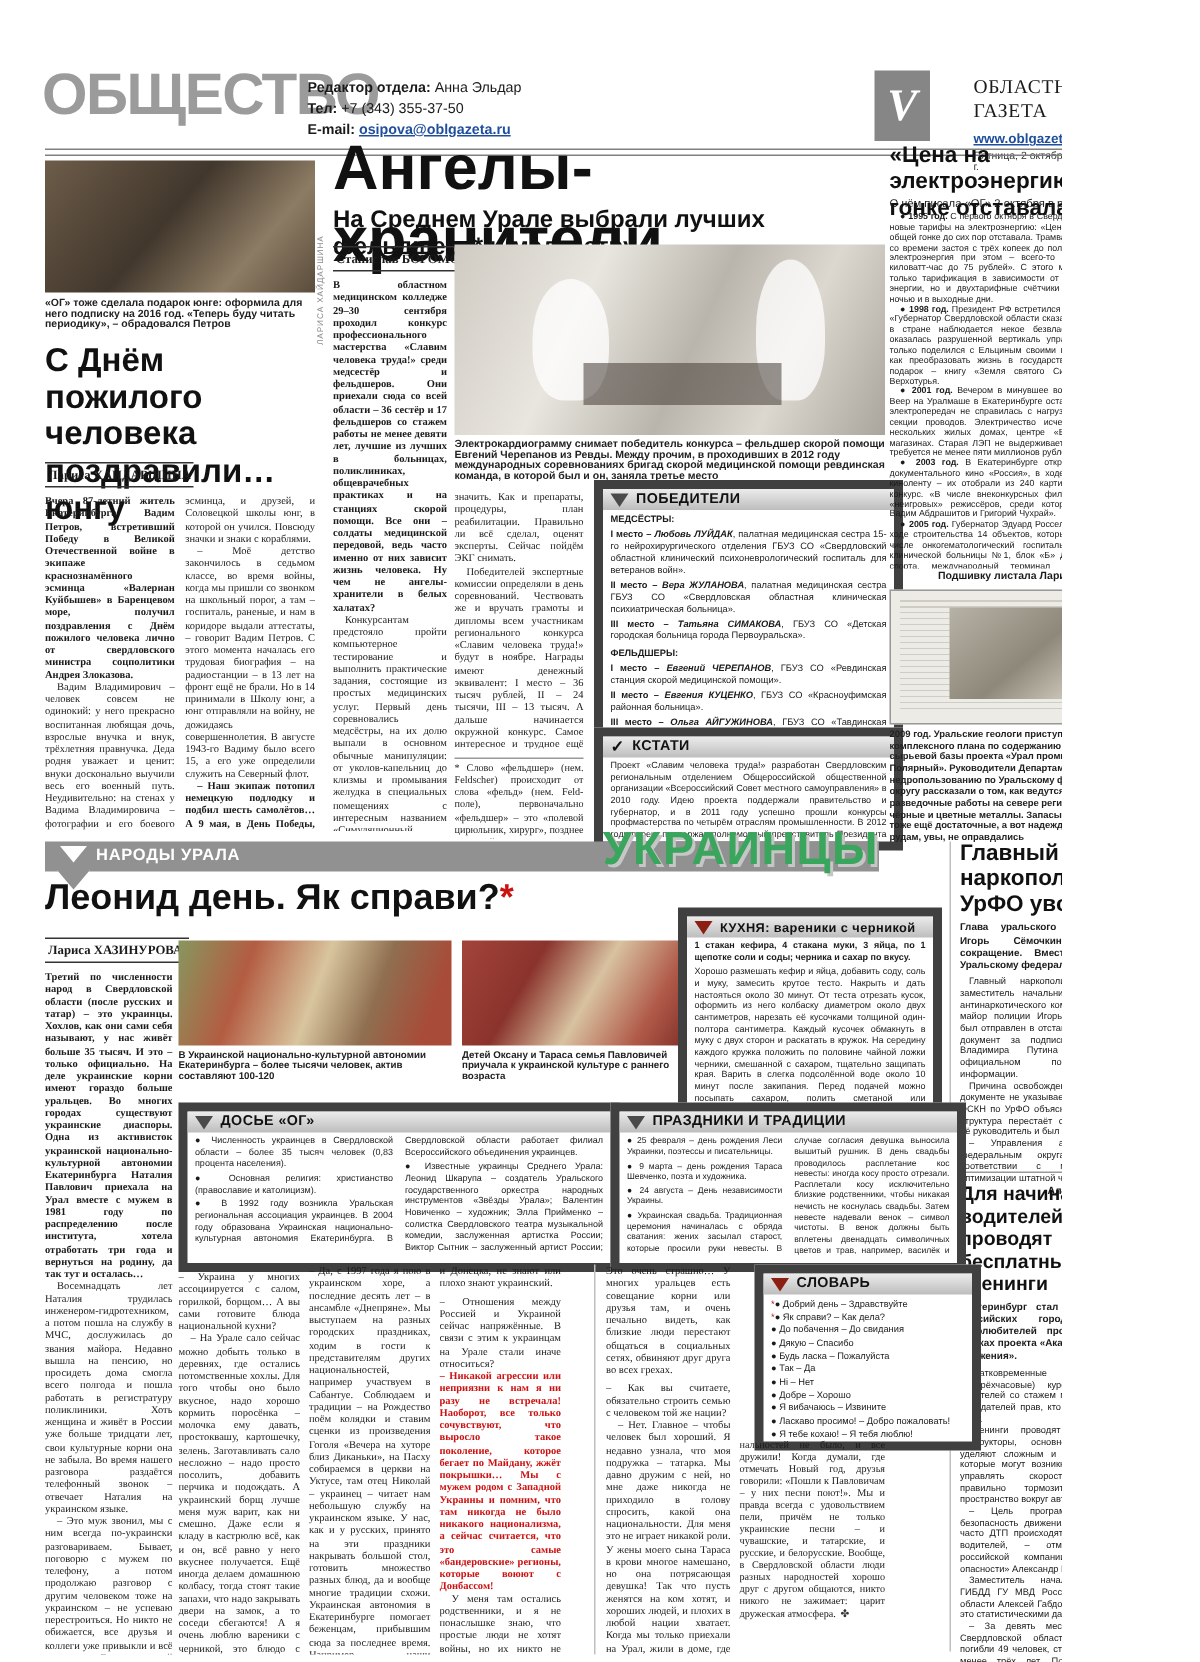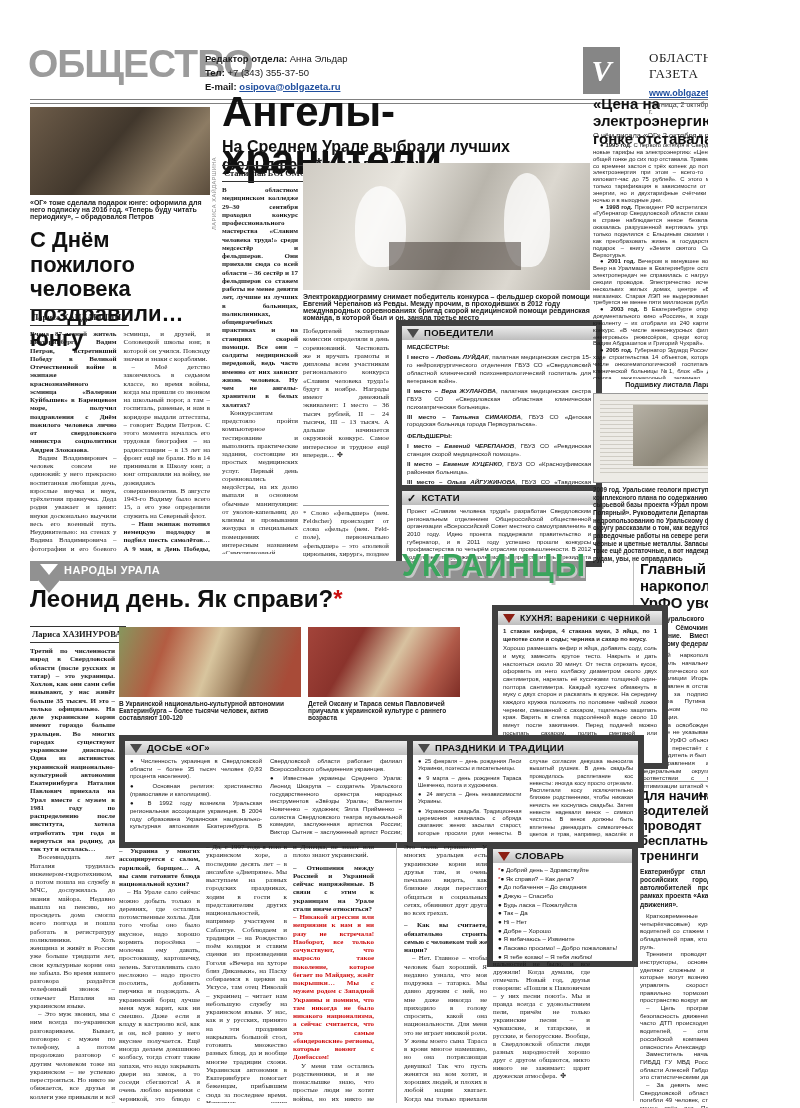--- a/index.html
+++ b/index.html
@@ -4,21 +4,21 @@
 <style>
   html,body{margin:0;background:#fff}
   #page{position:relative;width:708px;height:1108px;background:#fff;overflow:hidden;color:#1a1a1a}
   .abs{position:absolute}
   .sans{font-family:"Liberation Sans","DejaVu Sans",sans-serif}
   .serif{font-family:"Liberation Serif","DejaVu Serif",serif}
   .j{text-align:justify;hyphens:auto}
   .tx{font-family:"Liberation Serif","DejaVu Serif",serif;text-align:justify;hyphens:auto;overflow:hidden}
   .tx p{margin:0;text-indent:8px}
   .tx p:first-child{text-indent:0}
-  .tx p.q{font-weight:bold;text-indent:0;margin-top:4px}
+  .tx p.q{font-weight:normal;text-indent:0;margin-top:4px}
   .lead{font-weight:bold;text-indent:0!important}
   .cap{font-family:"Liberation Sans",sans-serif;font-weight:bold;color:#222;text-align:left}
   .byline{font:bold 8.5px/1 "Liberation Serif",serif;border-top:1px solid #333;border-bottom:1px solid #333;padding:3px 2px;display:inline-block;min-width:92px}
   .hl{font-family:Liberation Sans, sans-serif;font-weight:600;color:#111}
   .hls{font-family:"Liberation Sans",sans-serif;font-weight:bold;color:#111}
   .box{position:absolute;border:6px solid #404040;background:#fff;overflow:hidden}
   .boxhead{display:flex;align-items:center;gap:5px;height:14px;padding:0 5px;background:linear-gradient(#ececec,#bdbdbd);font:bold 9.5px/1 "Liberation Sans",sans-serif;letter-spacing:.3px;color:#111}
   .tri{width:0;height:0;border-left:6px solid transparent;border-right:6px solid transparent;border-top:9px solid #4a4a4a}
   .tri.red{border-top-color:#8c1f14}
   .boxtxt{font:6.3px/1.28 "Liberation Sans",sans-serif;text-align:justify;hyphens:auto;padding:3px 5px;overflow:hidden}
@@ -104,20 +104,21 @@
     <p>Конкурсантам предстояло пройти компьютерное тестирование и выполнить практические задания, состоящие из простых медицинских услуг. Первый день соревновались медсёстры, на их долю выпали в основном обычные манипуляции: от уколов-капельниц до клизмы и промывания желудка в специальных помещениях с интересным названием «Симуляционный кабинет».</p>
 
   </div>
   <div class="photo ph-med" style="left:303px;top:163px;width:287px;height:127px">
     <div class="blob" style="left:18%;top:18%;width:18%;height:64%"></div>
     <div class="blob" style="left:70%;top:8%;width:16%;height:74%"></div>
     <div class="strip" style="left:30%;top:62%;width:46%;height:22%"></div>
   </div>
   <div class="abs cap" style="left:303px;top:293px;width:287px;font-size:7px">Электрокардиограмму снимает победитель конкурса – фельдшер скорой помощи Евгений Черепанов из Ревды. Между прочим, в проходивших в 2012 году международных соревнованиях бригад скорой медицинской помощи ревдинская команда, в которой был и он, заняла третье место</div>
   <div class="abs tx" style="left:303px;top:327px;width:86px;height:172px;font-size:7px;line-height:1.18">
+    <p>значить. Как и препараты, процедуры, план реабилитации. Правильно ли всё сделал, оценят эксперты. Сейчас пойдём ЭКГ снимать.</p>
     <p class="endmark">Победителей экспертные комиссии определяли в день соревнований. Чествовать же и вручать грамоты и дипломы всем участникам регионального конкурса «Славим человека труда!» будут в ноябре. Награды имеют денежный эквивалент: I место – 36 тысяч рублей, II – 24 тысячи, III – 13 тысяч. А дальше начинается окружной конкурс. Самое интересное и трудное ещё впереди…</p>
   </div>
   <div class="abs tx" style="left:303px;top:505px;width:86px;height:50px;font-size:6.8px;line-height:1.2;border-top:1px solid #999;padding-top:3px">* Слово «фельдшер» (нем. Feldscher) происходит от слова «фельд» (нем. Feld-поле), первоначально «фельдшер» – это «полевой цирюльник, хирург», позднее «полевой лекарь».</div>
 
   <div class="box" style="left:396px;top:320px;width:194px;height:160px">
     <div class="boxhead">
       <span class="tri"></span>
       <span>ПОБЕДИТЕЛИ</span>
     </div>
     <div class="boxtxt" style="font-size:6.2px">
@@ -197,21 +198,21 @@
     <p class="lead">Третий по численности народ в Свердловской области (после русских и татар) – это украинцы. Хохлов, как они сами себя называют, у нас живёт больше 35 тысяч. И это – только официально. На деле украинские корни имеют гораздо больше уральцев. Во многих городах существуют украинские диаспоры. Одна из активисток украинской национально-культурной автономии Екатеринбурга Наталия Павлович приехала на Урал вместе с мужем в 1981 году по распределению после института, хотела отработать три года и вернуться на родину, да так тут и осталась…</p>
     <p>Восемнадцать лет Наталия трудилась инженером-гидротехником, а потом пошла на службу в МЧС, дослужилась до звания майора. Недавно вышла на пенсию, но просидеть дома смогла всего полгода и пошла работать в регистратуру поликлиники. Хоть женщина и живёт в России уже больше тридцати лет, свои культурные корни она не забыла. Во время нашего разговора раздаётся телефонный звонок – отвечает Наталия на украинском языке.</p>
     <p>– Это муж звонил, мы с ним всегда по-украински разговариваем. Бывает, поговорю с мужем по телефону, а потом продолжаю разговор с другим человеком тоже на украинском – не успеваю перестроиться. Но никто не обижается, все друзья и коллеги уже привыкли и всё понимают. Сына с дочкой мы тоже с детства языку научили, а сейчас я внучку учу. Специально не заставляю её говорить по-украински, но она сама употребляет в разговоре со мной слова «бачу» вместо «вижу», «чую» вместо «слышу». В молодости я шила традиционные вышиванки для детей, но дочку уже не смогла научить – сейчас ритм жизни другой, некогда этим заниматься. Можно купить уже готовые национальные костюмы невероятной красоты.</p>
   </div>
 
   <div class="photo ph-folk" style="left:119px;top:627px;width:182px;height:70px"></div>
   <div class="abs cap" style="left:119px;top:700px;width:182px;font-size:6.5px">В Украинской национально-культурной автономии Екатеринбурга – более тысячи человек, актив составляют 100-120</div>
   <div class="photo ph-fam" style="left:308px;top:627px;width:152px;height:70px"></div>
   <div class="abs cap" style="left:308px;top:700px;width:152px;font-size:6.5px">Детей Оксану и Тараса семья Павловичей приучала к украинской культуре с раннего возраста</div>
 
-  <div class="box" style="left:492px;top:605px;width:164px;height:152px">
+  <div class="box" style="left:452px;top:605px;width:164px;height:152px">
     <div class="boxhead">
       <span class="tri red"></span>
       <span style="font-size:8.5px">КУХНЯ: вареники с черникой</span>
     </div>
     <div class="boxtxt" style="font-size:6px;height:134px">
       <p style="font-weight:bold">1 стакан кефира, 4 стакана муки, 3 яйца, по 1 щепотке соли и соды; черника и сахар по вкусу.</p>
       <p>Хорошо размешать кефир и яйца, добавить соду, соль и муку, замесить крутое тесто. Накрыть и дать настояться около 30 минут. От теста отрезать кусок, оформить из него колбаску диаметром около двух сантиметров, нарезать её кусочками толщиной один-полтора сантиметра. Каждый кусочек обмакнуть в муку с двух сторон и раскатать в кружок. На середину каждого кружка положить по половине чайной ложки черники, смешанной с сахаром, тщательно защипать края. Варить в слегка подсолённой воде около 10 минут после закипания. Перед подачей можно посыпать сахаром, полить сметаной или растопленным сливочным маслом.</p>
     </div>
   </div>
 
@@ -235,21 +236,21 @@
       <span>ПРАЗДНИКИ И ТРАДИЦИИ</span>
     </div>
     <div class="boxtxt" style="font-size:5.7px;height:84px;column-count:2;column-gap:8px">
       <p>● 25 февраля – день рождения Леси Украинки, поэтессы и писательницы.</p>
       <p>● 9 марта – день рождения Тараса Шевченко, поэта и художника.</p>
       <p>● 24 августа – День независимости Украины.</p>
       <p>● Украинская свадьба. Традиционная церемония начиналась с обряда сватания: жених засылал старост, которые просили руки невесты. В случае согласия девушка выносила вышитый рушник. В день свадьбы проводилось расплетание кос невесты: иногда косу просто отрезали. Расплетали косу исключительно близкие родственники, чтобы никакая нечисть не коснулась свадьбы. Затем невесте надевали венок – символ чистоты. В венок должны быть вплетены двенадцать символичных цветов и трав, например, василёк и любисток. Каждый цвет ленты, которыми украшался венок, тоже имел своё значение. Зелёный был символом красоты и молодости, фиолетовый – мудрости, малиновый – искренности и душевности.</p>
     </div>
   </div>
 
-  <div class="box" style="left:487px;top:843px;width:139px;height:112px">
+  <div class="box" style="left:503px;top:843px;width:139px;height:112px">
     <div class="boxhead">
       <span class="tri red"></span>
       <span>СЛОВАРЬ</span>
     </div>
     <div class="boxtxt" style="font-size:6.2px;line-height:1.4;text-align:left;height:94px">
       <p style="margin:0"><span class="red">*</span><span>● Добрий день – Здравствуйте</span></p>
       <p style="margin:0"><span class="red">*</span><span>● Як справи? – Как дела?</span></p>
       <p style="margin:0">● До побачення – До свидания</p>
       <p style="margin:0">● Дякую – Спасибо</p>
       <p style="margin:0">● Будь ласка – Пожалуйста</p>
@@ -271,21 +272,21 @@
     <p>– Да, с 1997 года я пою в украинском хоре, а последние десять лет – в ансамбле «Днепряне». Мы выступаем на разных городских праздниках, ходим в гости к представителям других национальностей, например участвуем в Сабантуе. Соблюдаем и традиции – на Рождество поём колядки и ставим сценки из произведения Гоголя «Вечера на хуторе близ Диканьки», на Пасху собираемся в церкви на Уктусе, там отец Николай – украинец – читает нам небольшую службу на украинском языке. У нас, как и у русских, принято на эти праздники накрывать большой стол, готовить множество разных блюд, да и вообще многие традиции схожи. Украинская автономия в Екатеринбурге помогает беженцам, прибывшим сюда за последнее время. Например, наши волонтёры переводили их документы на русский язык для оформления необходимых бумаг, ведь многие из тех, кто приехал из Луганска</p>
   </div>
   <div class="abs tx" style="left:293px;top:843px;width:81px;height:260px;font-size:7px;line-height:1.18">
     <p>и Донецка, не знают или плохо знают украинский.</p>
     <p class="q">– Отношения между Россией и Украиной сейчас напряжённые. В связи с этим к украинцам на Урале стали иначе относиться?</p>
     <p class="red" style="font-weight:bold;text-indent:0">– Никакой агрессии или неприязни к нам я ни разу не встречала! Наоборот, все только сочувствуют, что выросло такое поколение, которое бегает по Майдану, жжёт покрышки… Мы с мужем родом с Западной Украины и помним, что там никогда не было никакого национализма, а сейчас считается, что это самые «бандеровские» регионы, которые воюют с Донбассом!</p>
     <p>У меня там остались родственники, и я не понаслышке знаю, что простые люди не хотят войны, но их никто не спрашивает… Моя лучшая подруга живёт в небольшом городе, в самом центре военных действий, а я даже не знаю, что с ней – связи нет никакой, телефон уже давно не отвечает.</p>
   </div>
   <div class="vr" style="left:396px;top:843px;height:260px"></div>
   <div class="abs tx" style="left:404px;top:843px;width:83px;height:260px;font-size:7px;line-height:1.18">
-    <p>Это очень страшно… У многих уральцев есть украинские корни или друзья там, и очень печально видеть, как близкие люди перестают общаться в социальных сетях, обвиняют друг друга во всех грехах.</p>
+    <p>Это очень страшно… У многих уральцев есть совещание корни или друзья там, и очень печально видеть, как близкие люди перестают общаться в социальных сетях, обвиняют друг друга во всех грехах.</p>
     <p class="q">– Как вы считаете, обязательно строить семью с человеком той же нации?</p>
     <p>– Нет. Главное – чтобы человек был хороший. Я недавно узнала, что моя подружка – татарка. Мы давно дружим с ней, но мне даже никогда не приходило в голову спросить, какой она национальности. Для меня это не играет никакой роли. У жены моего сына Тараса в крови многое намешано, но она потрясающая девушка! Так что пусть женятся на ком хотят, и хороших людей, и плохих в любой нации хватает. Когда мы только приехали на Урал, жили в доме, где все соседи – такие же молодые ребята, как и мы, которые попали сюда по распределению после институтов. Каких там только нацио-</p>
   </div>
   <div class="abs tx" style="left:493px;top:960px;width:97px;height:143px;font-size:6.8px;line-height:1.18">
     <p class="endmark">нальностей не было, и все дружили! Когда думали, где отмечать Новый год, друзья говорили: «Пошли к Павловичам – у них песни поют!». Мы и правда всегда с удовольствием пели, причём не только украинские песни – и чувашские, и татарские, и русские, и белорусские. Вообще, в Свердловской области люди разных народностей хорошо друг с другом общаются, никто никого не зажимает: царит дружеская атмосфера.</p>
   </div>
 
 </div>
 
 </body></html>

